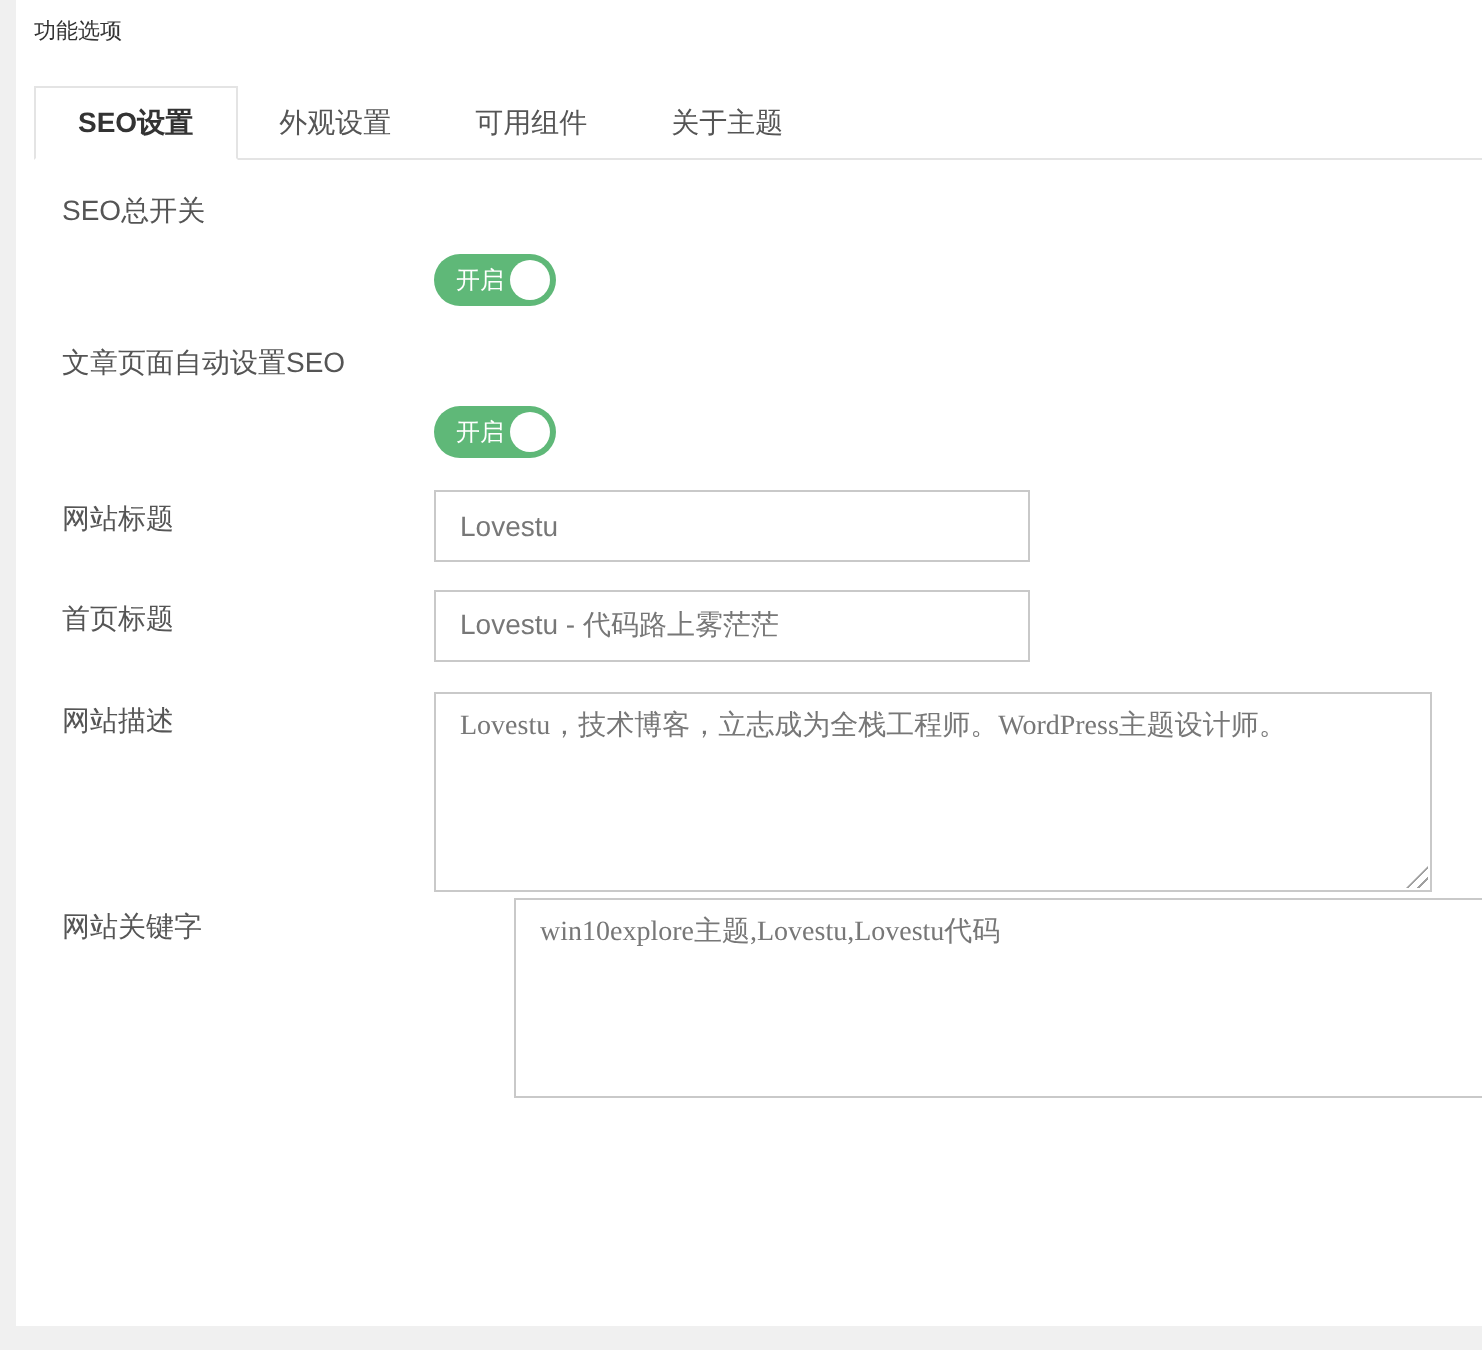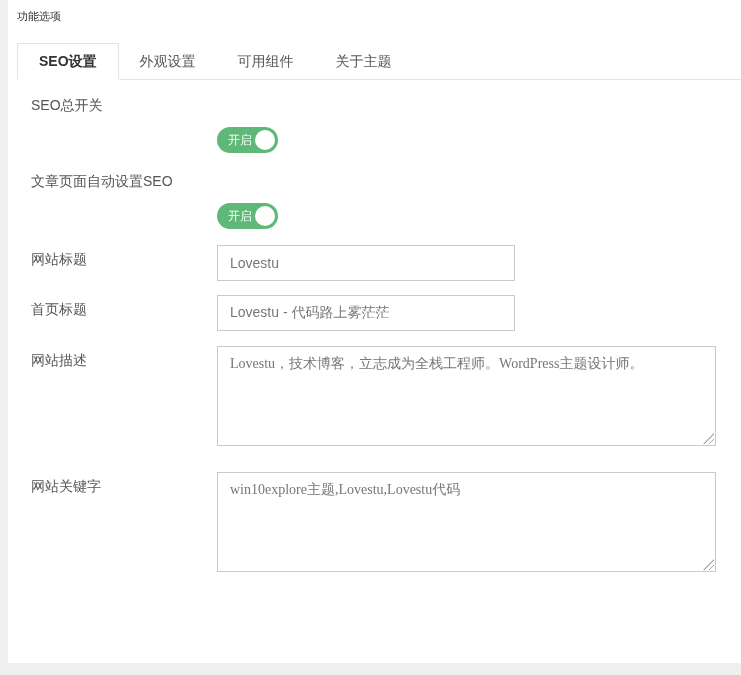--- a/index.html
+++ b/index.html
@@ -27,21 +27,21 @@
     height:37px; line-height:35px; margin-bottom:-1px;
     background:#fff; color:#333; font-weight:700;
     border:1px solid #e4e4e4; border-bottom:1px solid #fff;
   }
   .row { display:flex; align-items:flex-start; }
   .row-toggle-1 { margin-top:11px; }
   .row-toggle-2 { margin-top:14px; }
   .row-input-1  { margin-top:14px; }
   .row-input-2  { margin-top:16px; }
   .row-area-1   { margin-top:15px; }
-  .row-area-2   { margin-top:26px; }
+  .row-area-2   { margin-top:3px;gap:40px; }
   .field-label {
     width:200px; flex-shrink:0; padding:5px 0 0 14px;
     font-size:14px; color:#555; line-height:18px;
   }
   .toggle {
     position:relative; width:61px; height:26px; border-radius:13px;
     background:var(--toggle-on,#5FB878); cursor:pointer;
     display:flex; align-items:center; padding-left:11px;margin-top:36px;
   }
   .toggle-text { color:#fff; font-size:12px; line-height:26px; }

